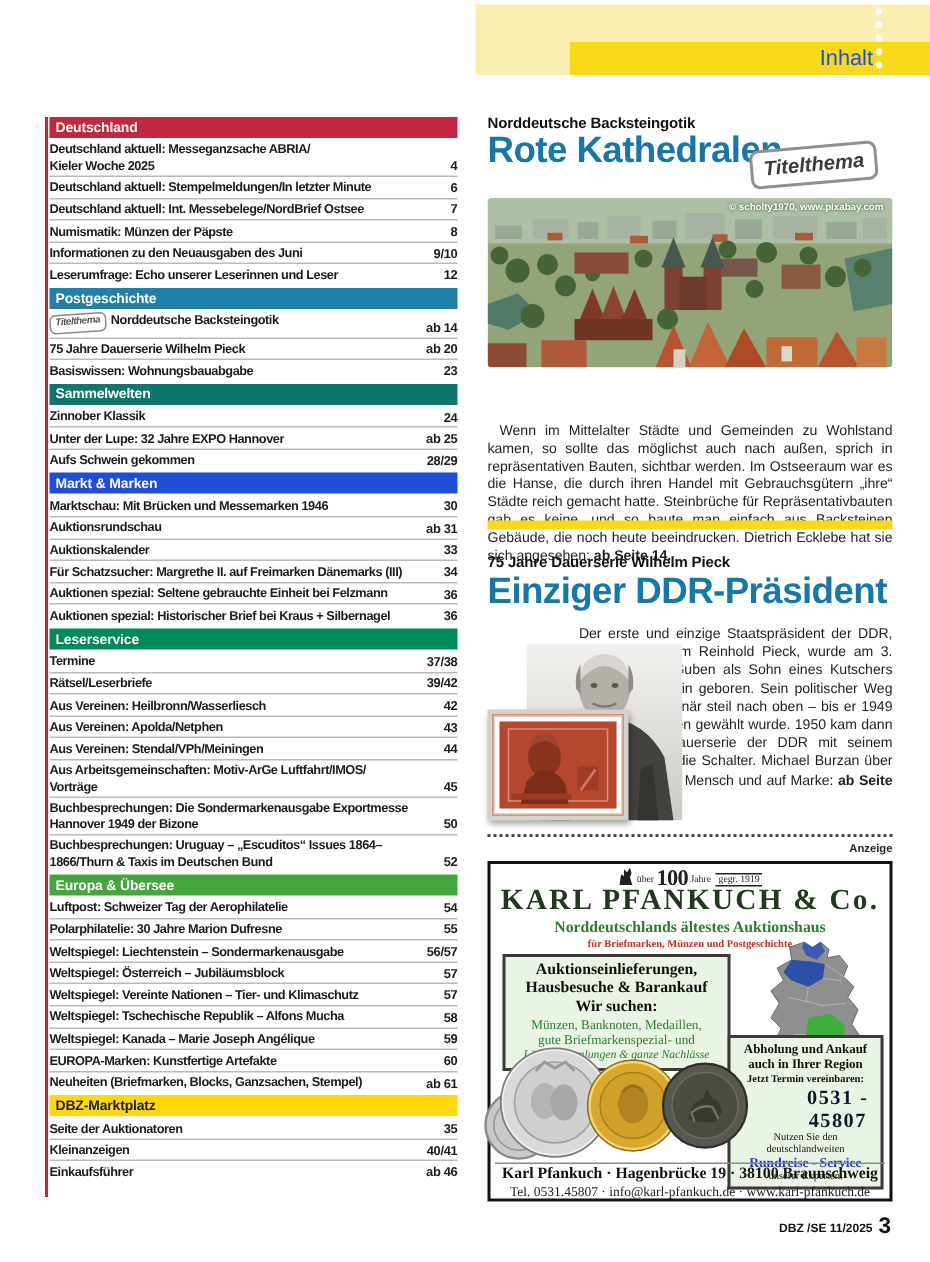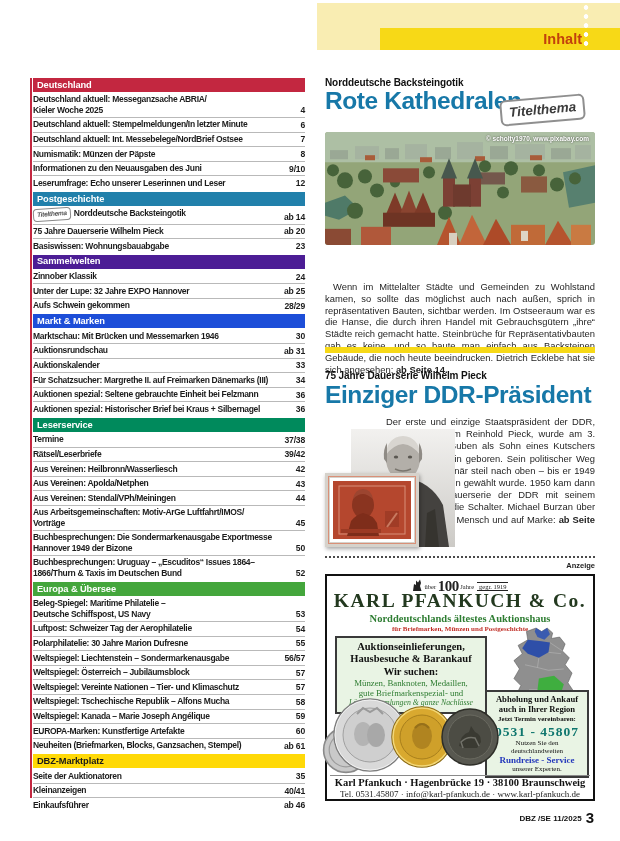--- a/index.html
+++ b/index.html
@@ -4,21 +4,21 @@
 <style>
   * { margin:0; padding:0; box-sizing:border-box; }
   html,body { background:#ffffff; }
   .page {
     position:relative; width:620px; height:841px; background:#fff;
     font-family:"Liberation Sans", sans-serif; overflow:hidden; color:#1a1a1a;
   }
   
   .band-pale { position:absolute; left:317px; top:3px; width:303px; height:47px; background:#f9edb2; }
   .band-gold { position:absolute; left:380px; top:28px; width:240px; height:22px; background:#f7d917; }
-  .inhalt-label { position:absolute; right:38px; top:3px; font-size:14.5px; font-weight:bold; color:#c2410c; }
+  .inhalt-label { position:absolute; right:38px; top:3px; font-size:14.5px; font-weight:normal; color:#1d4ed8; }
   .band-dots { position:absolute; left:582px; top:3px; width:8px; height:47px;
     background-image:radial-gradient(circle, #ffffff 2px, rgba(255,255,255,0) 2.6px);
     background-size:8px 9px; background-position:center top; background-repeat:repeat-y; }
   
   .red-rule { position:absolute; left:30px; top:78px; width:2px; height:720px; background:#c32740; }
   .toc { position:absolute; left:33px; top:78px; width:272px; }
   .toc-header { color:#fff; font-weight:bold; font-size:9.3px; line-height:11px; padding:1.6px 4px 1.4px; margin:2px 0 1px; letter-spacing:-0.1px; }
   .toc-header:first-child { margin-top:0; }
   .toc-row { display:flex; align-items:flex-end; padding:1.4px 0 1.8px; }
   .toc-row + .toc-row { border-top:1px solid #b9b9b9; }
@@ -60,21 +60,21 @@
   .ad-tagline { position:absolute; left:0; top:49px; width:100%; text-align:center; font-size:7px; font-weight:bold; color:#c03028; }
   .offer-box { position:absolute; left:8px; top:60px; width:152px; border:2px solid #3a3a3a; background:#e9f4e4; text-align:center; padding:3px 2px 4px; }
   .offer-box .l1 { font-size:10.5px; font-weight:bold; line-height:12px; color:#101010; }
   .offer-box .l3 { font-size:10.5px; font-weight:bold; line-height:13px; color:#101010; }
   .offer-box .lg { font-size:8.8px; line-height:10px; color:#2f7d32; }
   .offer-box .l6 { font-size:7.8px; font-style:italic; line-height:9.5px; color:#2f7d32; }
   .map { position:absolute; left:170px; top:50px; width:92px; height:90px; }
   .service-box { position:absolute; left:158px; top:114px; width:104px; border:2px solid #3a3a3a; background:#e9f4e4; text-align:center; padding:3px 2px; }
   .service-box .s1 { font-size:8.6px; font-weight:bold; line-height:9.6px; color:#101010; }
   .service-box .s2 { font-size:7px; font-weight:bold; line-height:8.6px; color:#101010; margin-top:1px; }
-  .service-box .phone { font-size:13.5px; font-weight:bold; letter-spacing:1px; line-height:15px; color:#0f766e; }
+  .service-box .phone { font-size:13.5px; font-weight:bold; letter-spacing:1px; line-height:15px; color:#0f172a;margin-left:43px; }
   .service-box .s3 { font-size:7px; line-height:8px; color:#101010; }
   .service-box .s4 { font-size:9px; font-weight:bold; line-height:10px; color:#2337bb; }
   .service-box .s5 { font-size:7px; line-height:8.5px; color:#101010; }
   .coins { position:absolute; left:2px; top:122px; width:180px; height:76px; }
   .coin { position:absolute; border-radius:50%; }
   .coin svg { display:block; width:100%; height:100%; }
   .ad-hr { position:absolute; left:3px; right:3px; top:199px; border-top:1px solid #8a8a8a; }
   .ad-address { position:absolute; left:0; top:201px; width:100%; text-align:center; font-size:10.5px; font-weight:bold; color:#111; }
   .ad-contact { position:absolute; left:0; top:213px; width:100%; text-align:center; font-size:9px; color:#222; }
   
@@ -127,21 +127,21 @@
         <span class="toc-page">ab 14</span>
       </div>
       <div class="toc-row">
         <span class="toc-title">75 Jahre Dauerserie Wilhelm Pieck</span>
         <span class="toc-page">ab 20</span>
       </div>
       <div class="toc-row">
         <span class="toc-title">Basiswissen: Wohnungsbauabgabe</span>
         <span class="toc-page">23</span>
       </div>
-      <div class="toc-header" style="background: #4c1d95;">Sammelwelten</div>
+      <div class="toc-header" style="background: #0f766e;">Sammelwelten</div>
       <div class="toc-row">
         <span class="toc-title">Zinnober Klassik</span>
         <span class="toc-page">24</span>
       </div>
       <div class="toc-row">
         <span class="toc-title">Unter der Lupe: 32 Jahre EXPO Hannover</span>
         <span class="toc-page">ab 25</span>
       </div>
       <div class="toc-row">
         <span class="toc-title">Aufs Schwein gekommen</span>
@@ -202,25 +202,20 @@
         <span class="toc-title">Buchbesprechungen: Die Sondermarkenausgabe Exportmesse
 Hannover 1949 der Bizone</span>
         <span class="toc-page">50</span>
       </div>
       <div class="toc-row">
         <span class="toc-title">Buchbesprechungen: Uruguay – „Escuditos“ Issues 1864–
 1866/Thurn &amp; Taxis im Deutschen Bund</span>
         <span class="toc-page">52</span>
       </div>
       <div class="toc-header" style="background: rgb(68, 166, 60);">Europa &amp; Übersee</div>
-      <div class="toc-row">
-        <span class="toc-title">Beleg-Spiegel: Maritime Philatelie –
-Deutsche Schiffspost, US Navy</span>
-        <span class="toc-page">53</span>
-      </div>
       <div class="toc-row">
         <span class="toc-title">Luftpost: Schweizer Tag der Aerophilatelie</span>
         <span class="toc-page">54</span>
       </div>
       <div class="toc-row">
         <span class="toc-title">Polarphilatelie: 30 Jahre Marion Dufresne</span>
         <span class="toc-page">55</span>
       </div>
       <div class="toc-row">
         <span class="toc-title">Weltspiegel: Liechtenstein – Sondermarkenausgabe</span>

